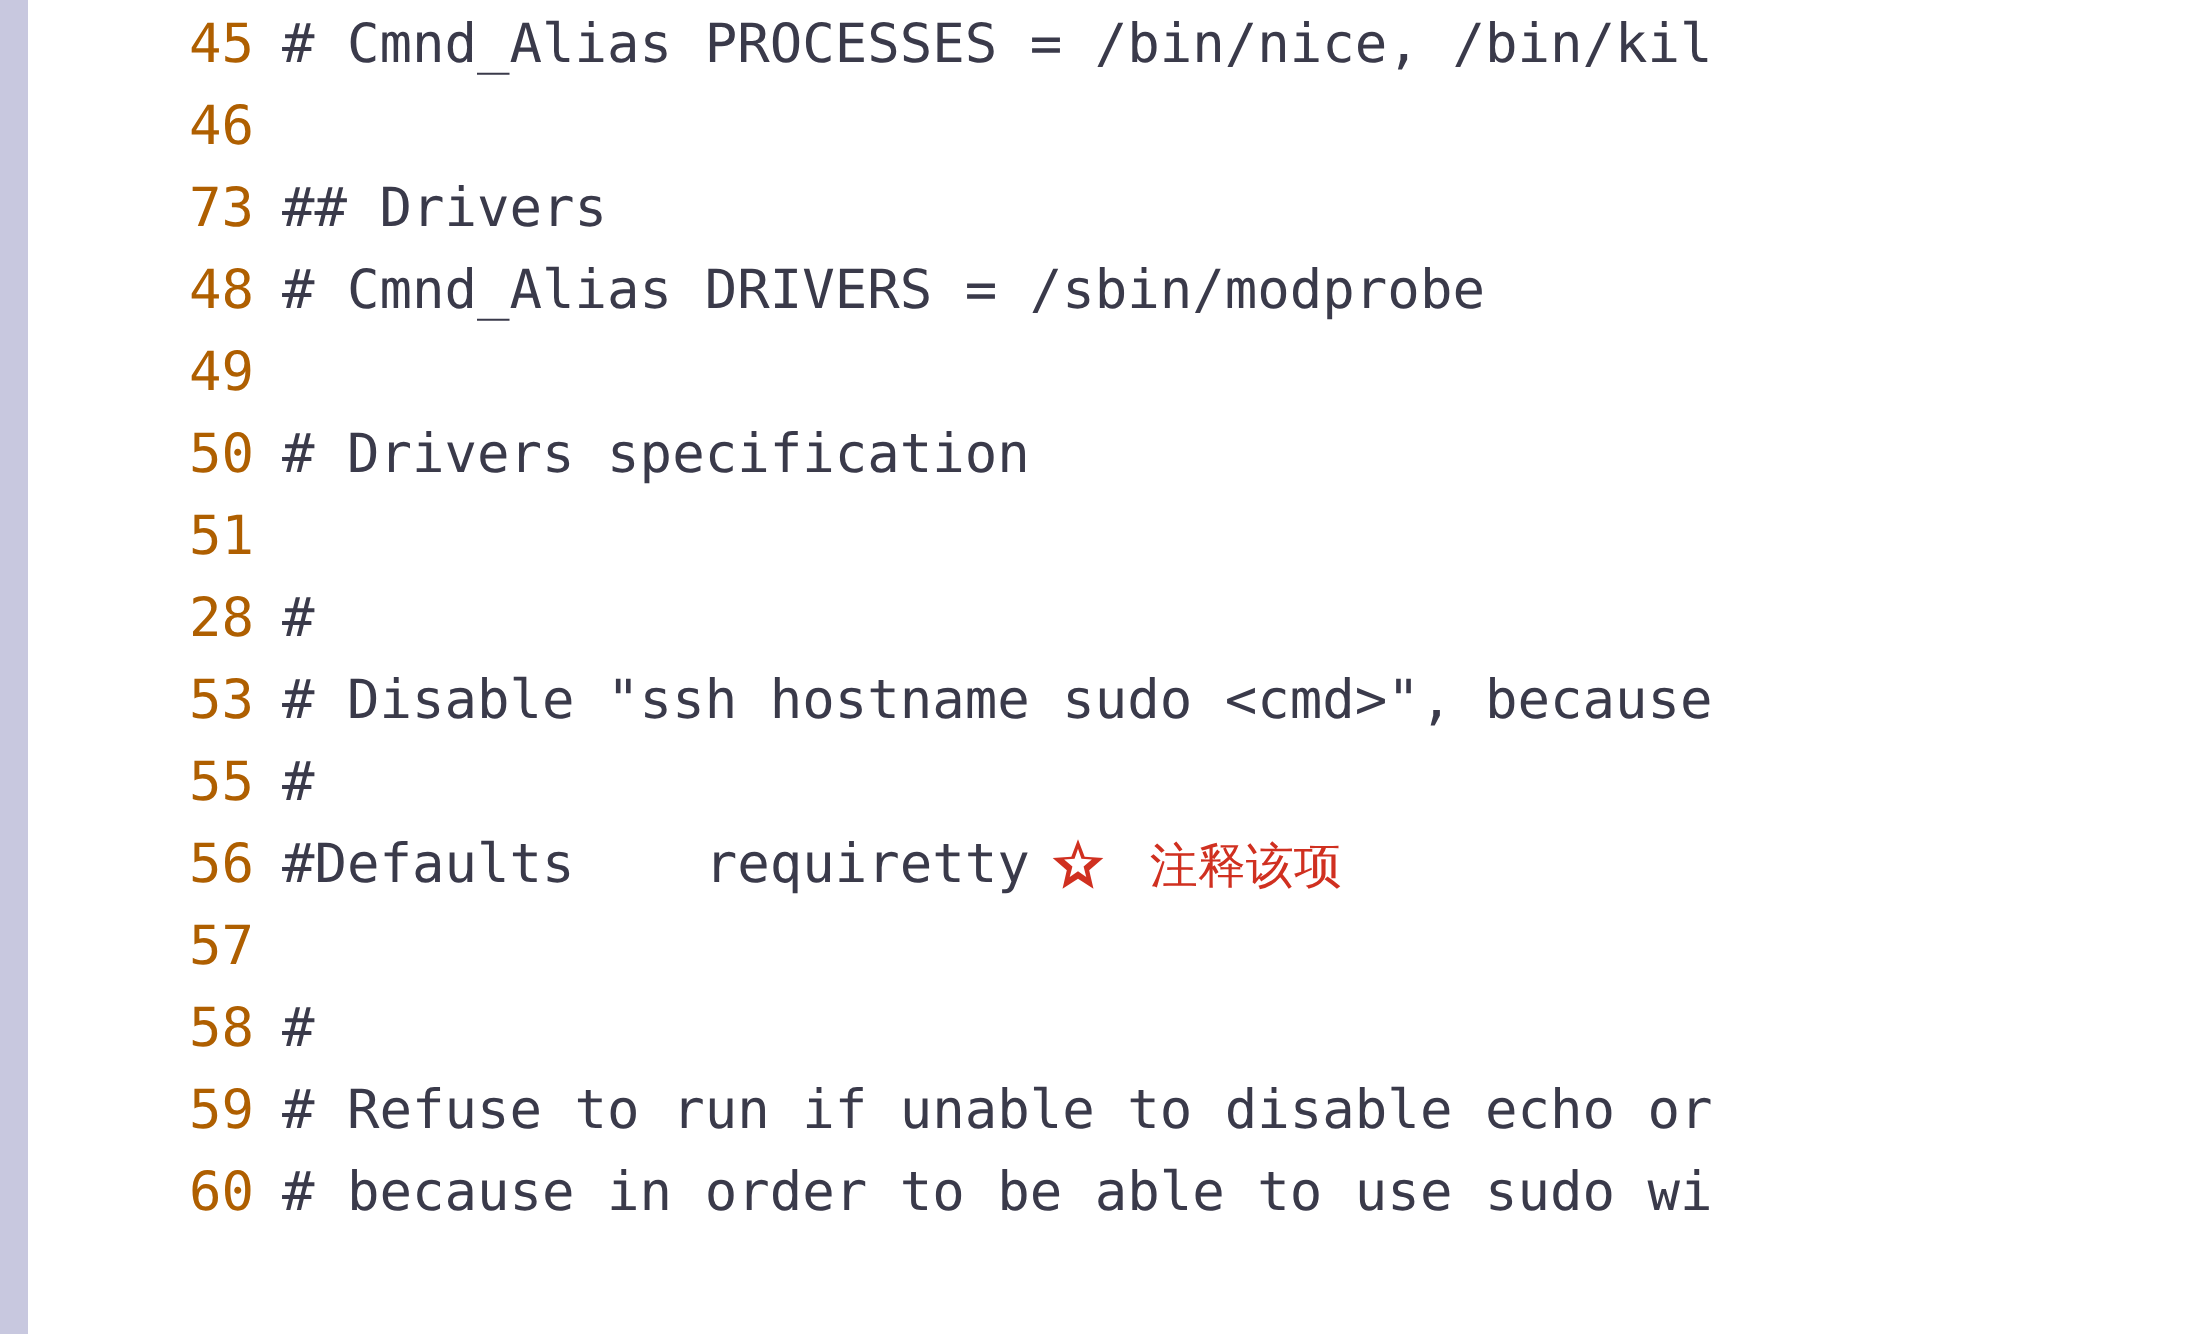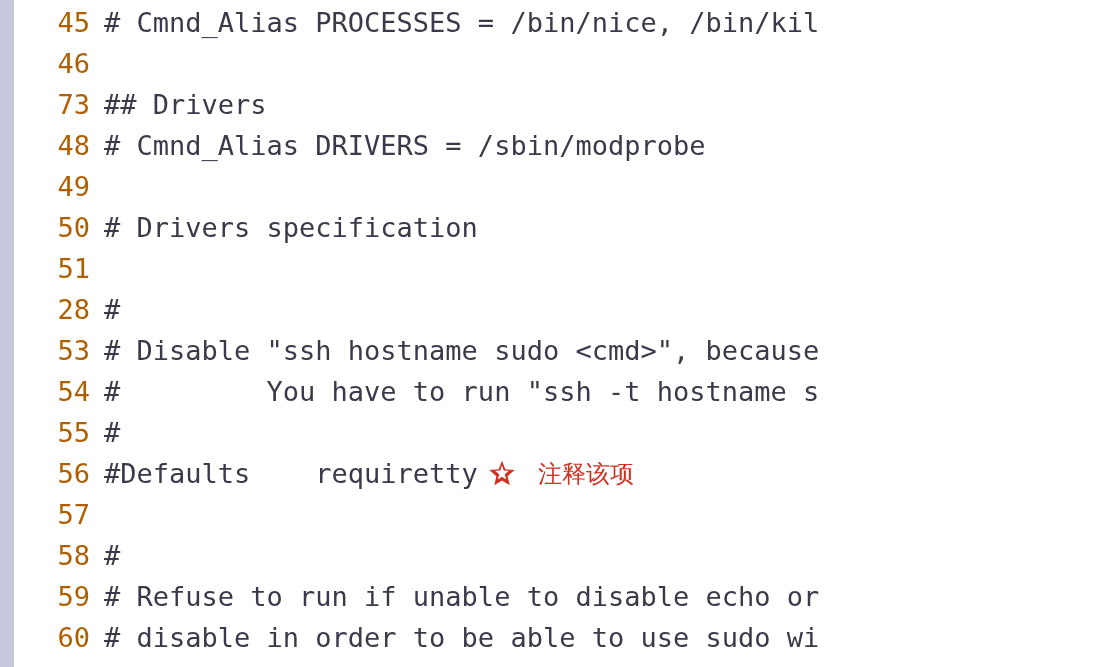--- a/index.html
+++ b/index.html
@@ -35,20 +35,21 @@
     align-items: center;
     height: 41px;
     white-space: pre;
   }
   .line-number {
     width: 90px;
     text-align: right;
     color: #af5f00;
     padding-right: 14px;
     font-weight: normal;
+    margin-left: 37px;
   }
   .line-content {
     color: #3a3a4a;
     display: flex;
     align-items: center;
   }
   .star-icon {
     display: inline-flex;
     align-items: center;
     margin-left: 8px;
@@ -110,24 +111,20 @@
   <div class="code-line">
     <span class="line-number">28</span>
     <span class="line-content">#</span>
   </div>
 
   <div class="code-line">
     <span class="line-number">53</span>
     <span class="line-content"># Disable "ssh hostname sudo &lt;cmd&gt;", because</span>
   </div>
 
-  <div class="code-line">
-    <span class="line-number">54</span>
-    <span class="line-content">#         You have to run "ssh -t hostname s</span>
-  </div>
 
   <div class="code-line">
     <span class="line-number">55</span>
     <span class="line-content">#</span>
   </div>
 
   <div class="code-line">
     <span class="line-number">56</span>
     <span class="line-content">
       <span>#Defaults    requiretty</span>
@@ -151,15 +148,15 @@
     <span class="line-content">#</span>
   </div>
 
   <div class="code-line">
     <span class="line-number">59</span>
     <span class="line-content"># Refuse to run if unable to disable echo or</span>
   </div>
 
   <div class="code-line">
     <span class="line-number">60</span>
-    <span class="line-content"># disable in order to be able to use sudo wi</span>
+    <span class="line-content"># because in order to be able to use sudo wi</span>
   </div>
 </div>
 
 </body></html>

